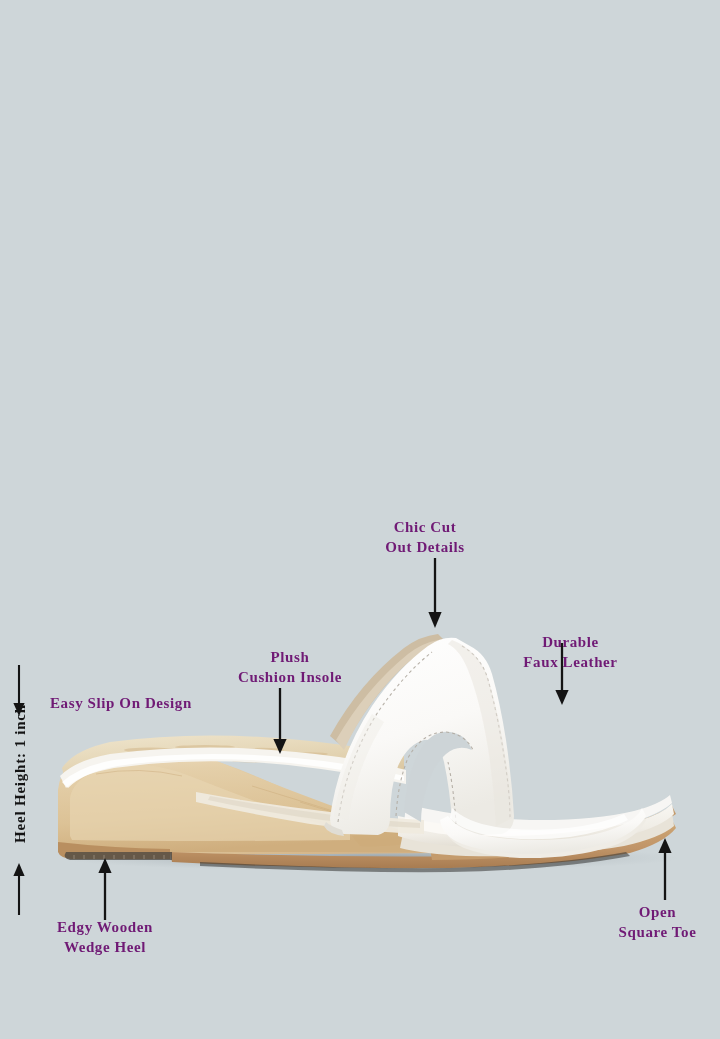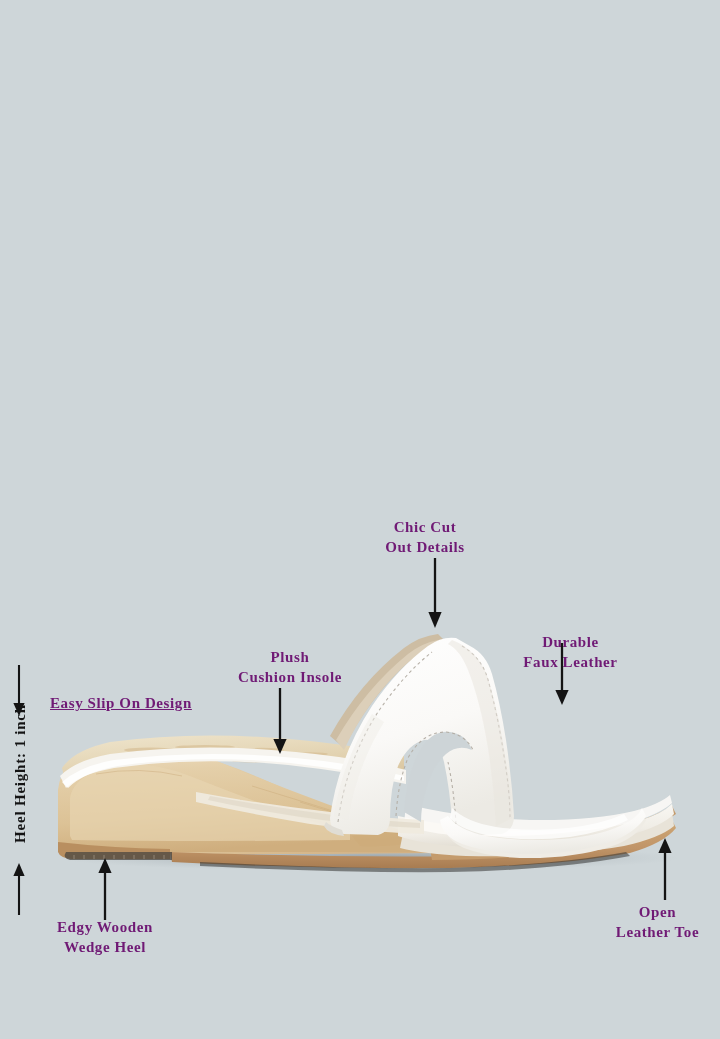--- a/index.html
+++ b/index.html
@@ -291,21 +291,21 @@
     </div>
     <div id="heel-measure-label">Heel Height: 1 inch</div>
     <div class="arrow" style="left:9px; top:198px;">
       <svg width="16" height="52">
         <line x1="8" y1="10" x2="8" y2="52" stroke="#141414" stroke-width="2.1"></line>
         <polygon points="8,0 2.4,13 13.6,13" fill="#141414"></polygon>
       </svg>
     </div>
   </div>
 
-  <div class="callout left-align" style="left:50px; top:694px; width:200px;text-decoration:underline;">Easy Slip On Design</div>
+  <div class="callout left-align" style="left:50px; top:694px; width:200px;">Easy Slip On Design</div>
 
   <div class="callout" style="left:215px; top:648px; width:150px;">Plush
 Cushion Insole</div>
   <div class="arrow" style="left:271px; top:688px;">
     <svg width="18" height="66">
       <line x1="9" y1="0" x2="9" y2="55" stroke="#141414" stroke-width="2.3"></line>
       <polygon points="9,66 2.4,51 15.6,51" fill="#141414"></polygon>
     </svg>
   </div>
 
@@ -336,15 +336,15 @@
   <div class="callout" style="left:35px; top:918px; width:140px;text-align:center;">Edgy Wooden
 Wedge Heel</div>
 
   <div class="arrow" style="left:656px; top:838px;">
     <svg width="18" height="62">
       <line x1="9" y1="12" x2="9" y2="62" stroke="#141414" stroke-width="2.3"></line>
       <polygon points="9,0 2.4,15 15.6,15" fill="#141414"></polygon>
     </svg>
   </div>
   <div class="callout" style="left:595px; top:903px; width:125px;">Open
-Leather Toe</div>
+Square Toe</div>
 
 </div>
 
 </body></html>

